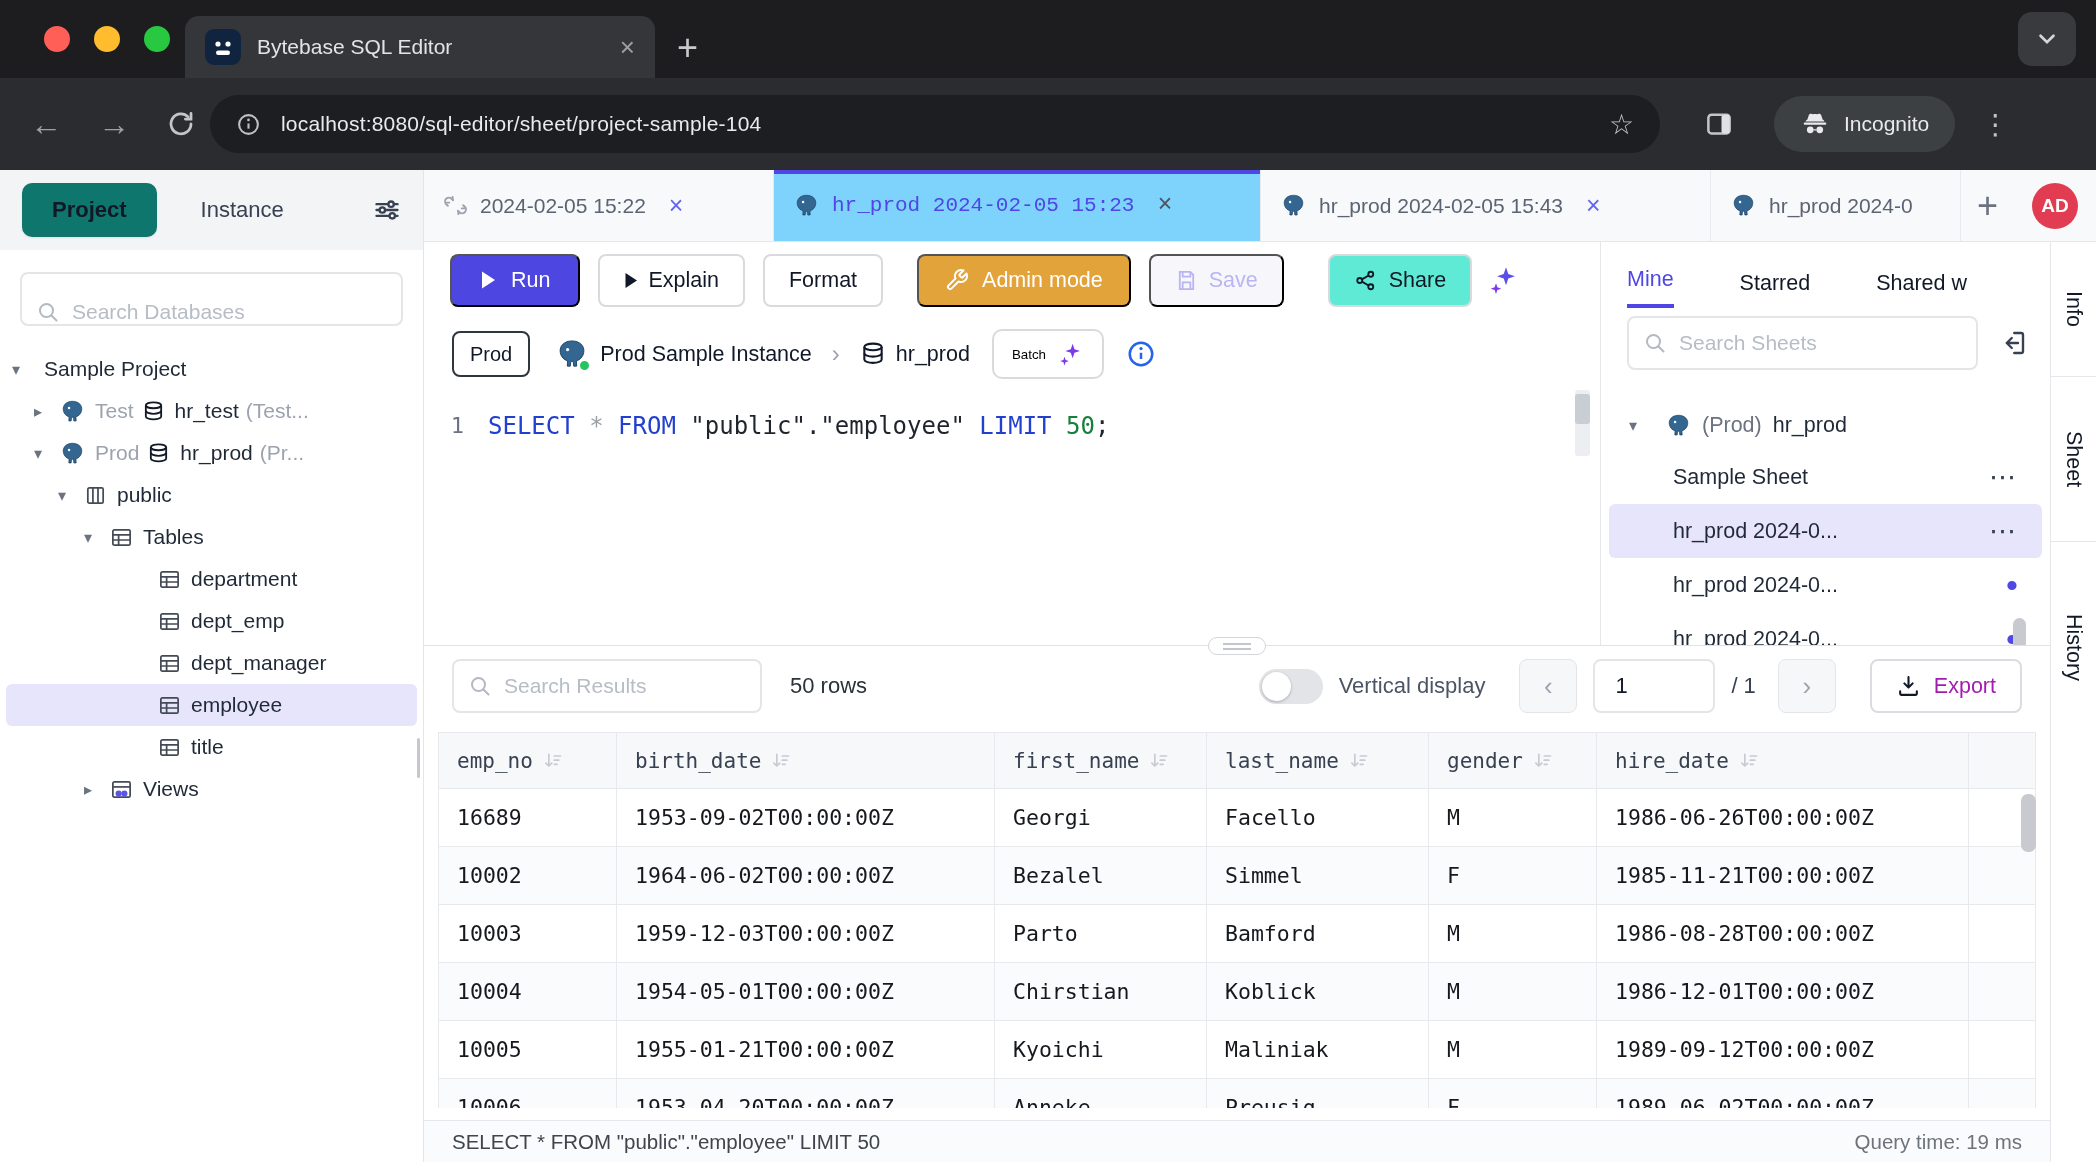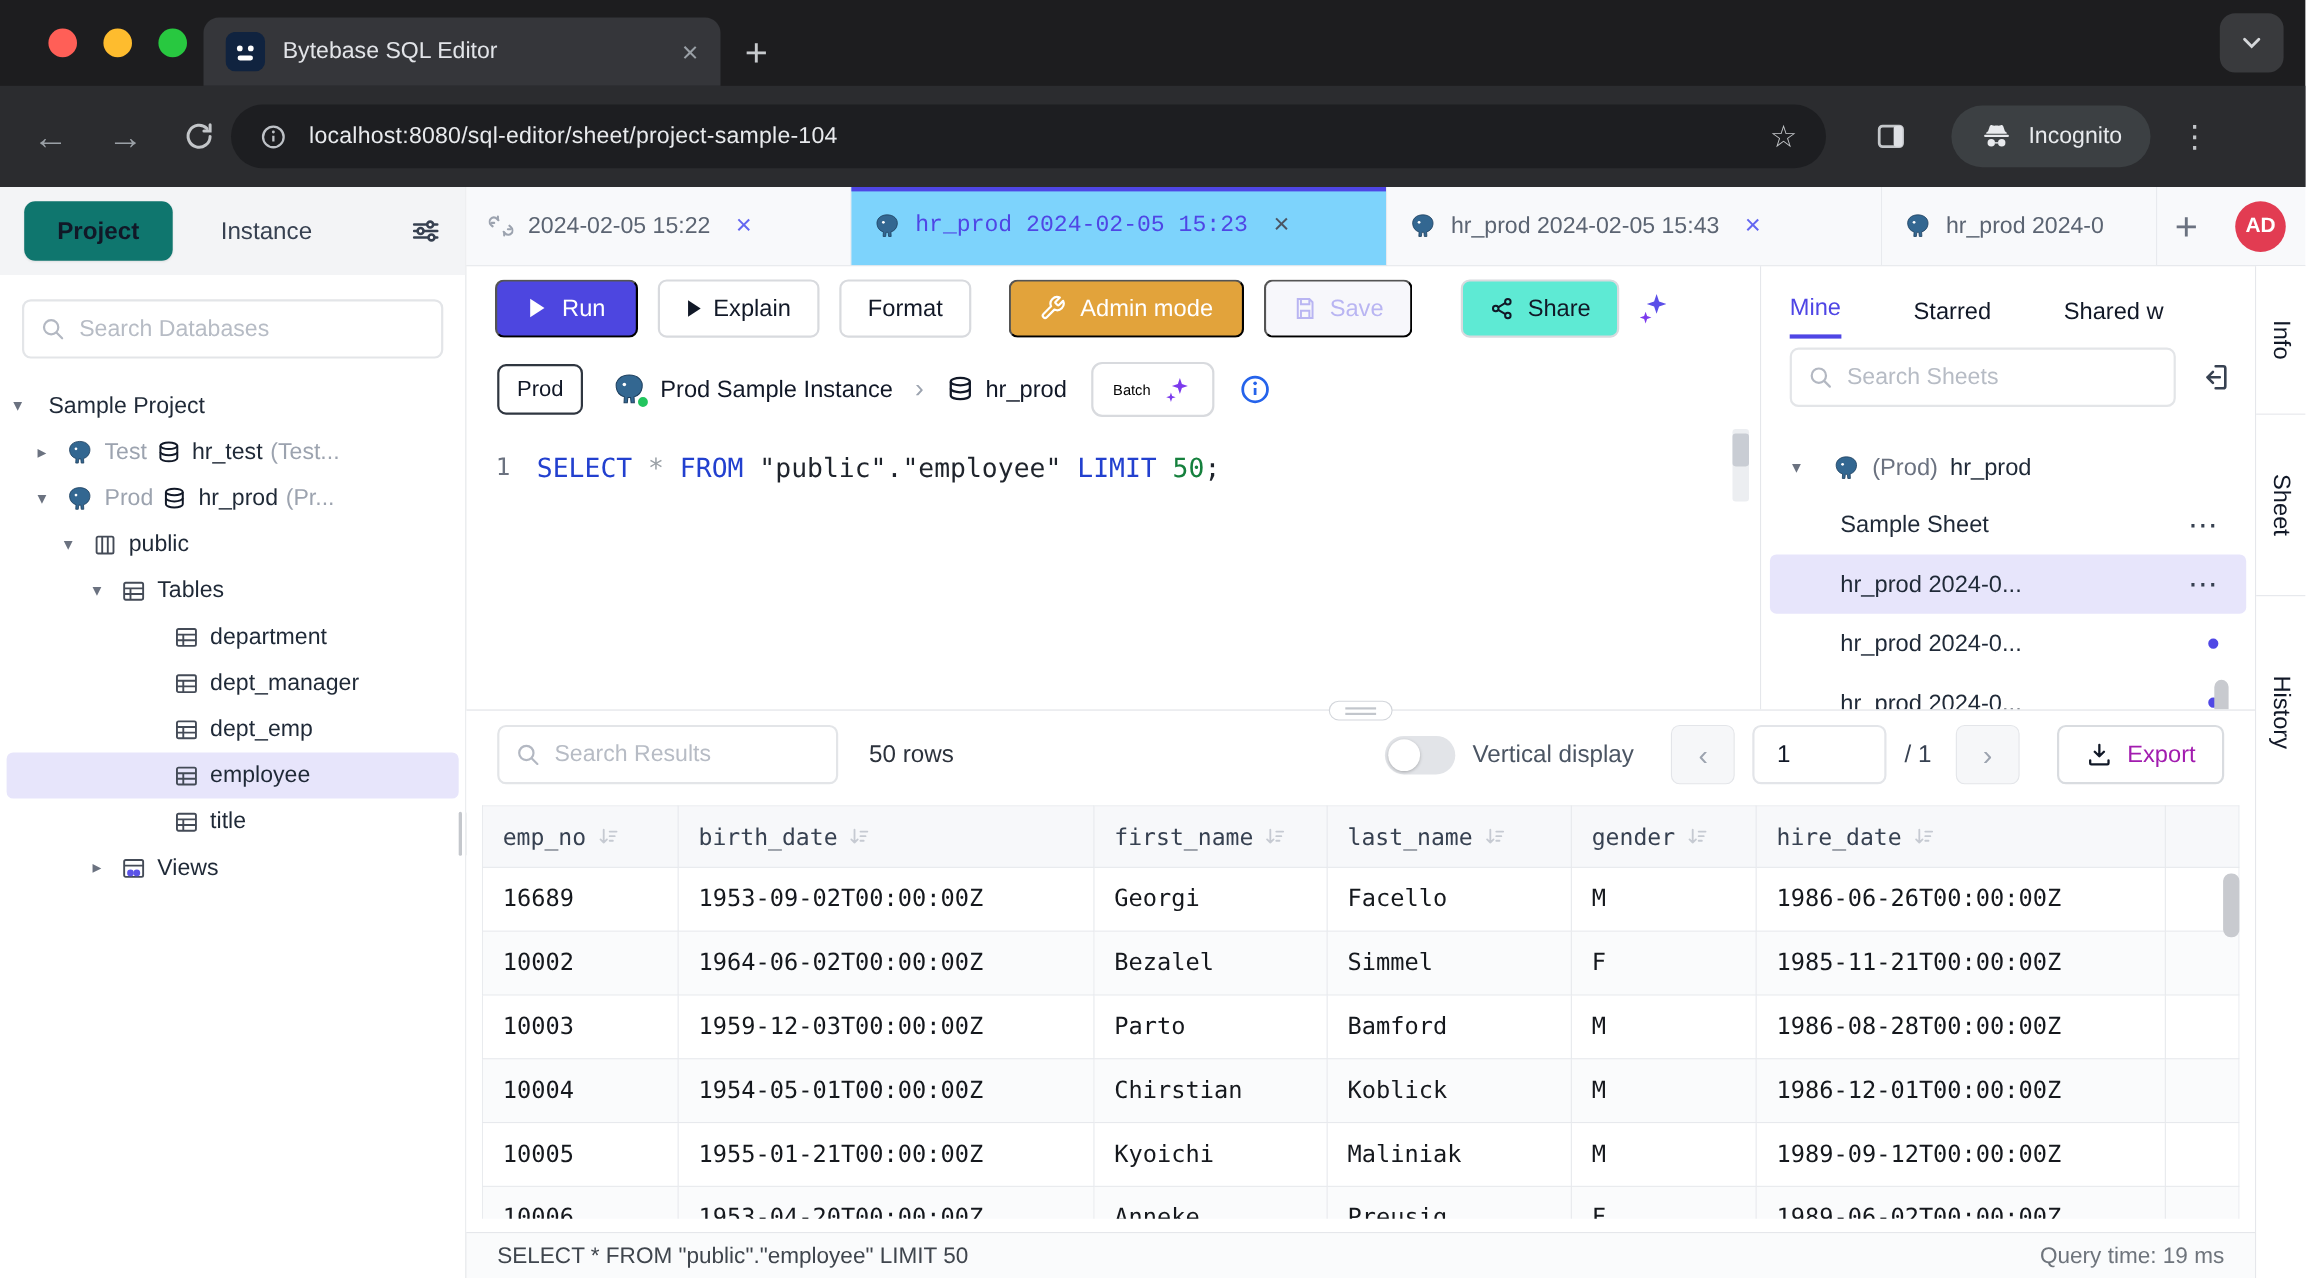--- a/index.html
+++ b/index.html
@@ -34,21 +34,21 @@
   .sidebar { width:424px; border-right:1px solid #e3e5e8; display:flex; flex-direction:column; position:relative; }
   .rightside { flex:1; display:flex; flex-direction:column; min-width:0; }
 
   
   .sb-head { height:80px; background:#f3f4f6; display:flex; align-items:center; padding:0 22px; }
   .sb-tab-active { background:#0f766e; border-radius:10px; height:54px; padding:0 30px; display:flex;
     align-items:center; font-size:22px; font-weight:600; color:#111827; box-shadow:0 1px 2px rgba(0,0,0,.08); }
   .sb-tab { margin-left:44px; font-size:22px; color:#374151; }
   .sb-sliders { margin-left:auto; }
   .sb-search { margin:22px 20px 8px 20px; height:54px; border:2px solid #e3e5e8; border-radius:8px;
-    display:flex; align-items:center; padding:0 14px; gap:12px; }
+    display:flex; align-items:flex-end; padding:0 14px; gap:12px; }
   .sb-search input, .sp-search input, .rs-search input { border:none; outline:none; flex:1; font-size:21px;
     font-family:"Liberation Sans",sans-serif; color:#374151; background:transparent; min-width:0; }
   .sb-search input::placeholder, .sp-search input::placeholder, .rs-search input::placeholder { color:#b7bcc5; }
   .tree { flex:1; padding-top:14px; font-size:21px; color:#1f2937; overflow:hidden; }
   .trow { height:42px; display:flex; align-items:center; white-space:nowrap; overflow:hidden; }
   .trow.sel { background:#e7e5fb; border-radius:6px; margin:0 6px; }
   .tcaret { width:26px; color:#6b7280; font-size:16px; flex:none; }
   .tenv { color:#9ca3af; margin:0 8px 0 6px; }
   .tsuf { color:#9ca3af; margin-left:7px; }
   .tname { margin-left:6px; }
@@ -332,31 +332,31 @@
           <span class="tname">department</span>
         </div>
         <div class="trow" style="padding-left: 132px;">
           <span class="tcaret"></span>
           <span class="ticon">
             <svg width="23" height="23" viewBox="0 0 24 24" fill="none" stroke="#444b57" stroke-width="1.8">
               <rect x="3" y="4" width="18" height="16" rx="1.5"></rect>
               <path d="M3 9.3h18M3 14.6h18M9 9.3V20"></path>
             </svg>
           </span>
-          <span class="tname">dept_manager</span>
+          <span class="tname">dept_emp</span>
         </div>
         <div class="trow" style="padding-left: 132px;">
           <span class="tcaret"></span>
           <span class="ticon">
             <svg width="23" height="23" viewBox="0 0 24 24" fill="none" stroke="#444b57" stroke-width="1.8">
               <rect x="3" y="4" width="18" height="16" rx="1.5"></rect>
               <path d="M3 9.3h18M3 14.6h18M9 9.3V20"></path>
             </svg>
           </span>
-          <span class="tname">dept_emp</span>
+          <span class="tname">dept_manager</span>
         </div>
         <div class="trow sel" style="padding-left: 126px;">
           <span class="tcaret"></span>
           <span class="ticon">
             <svg width="23" height="23" viewBox="0 0 24 24" fill="none" stroke="#444b57" stroke-width="1.8">
               <rect x="3" y="4" width="18" height="16" rx="1.5"></rect>
               <path d="M3 9.3h18M3 14.6h18M9 9.3V20"></path>
             </svg>
           </span>
           <span class="tname">employee</span>

